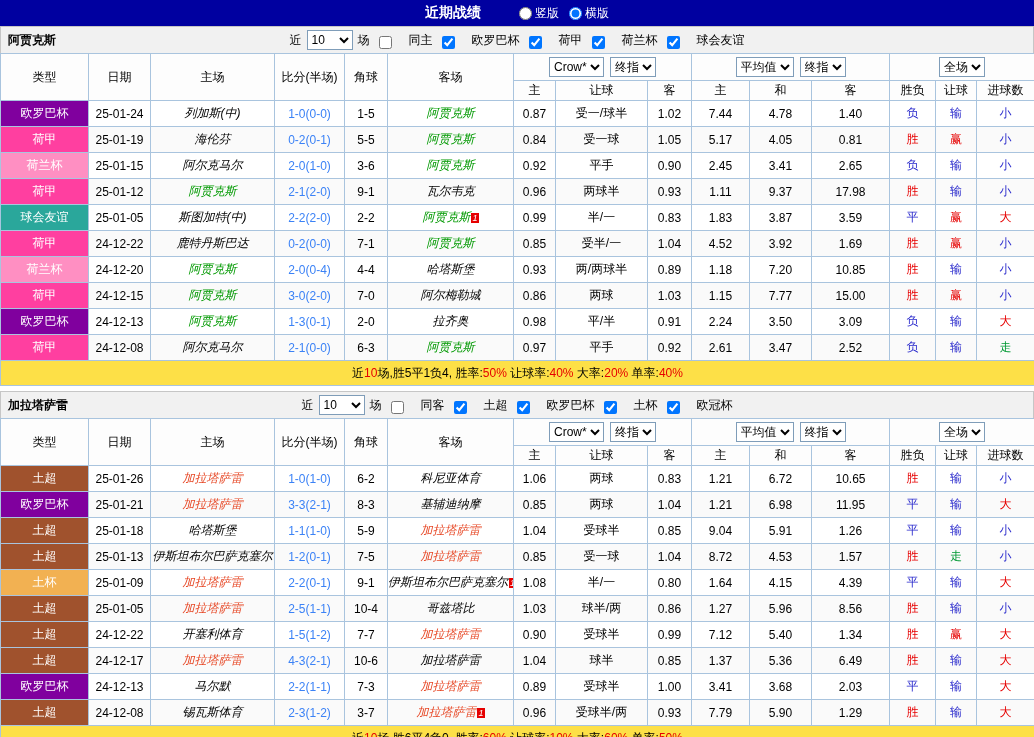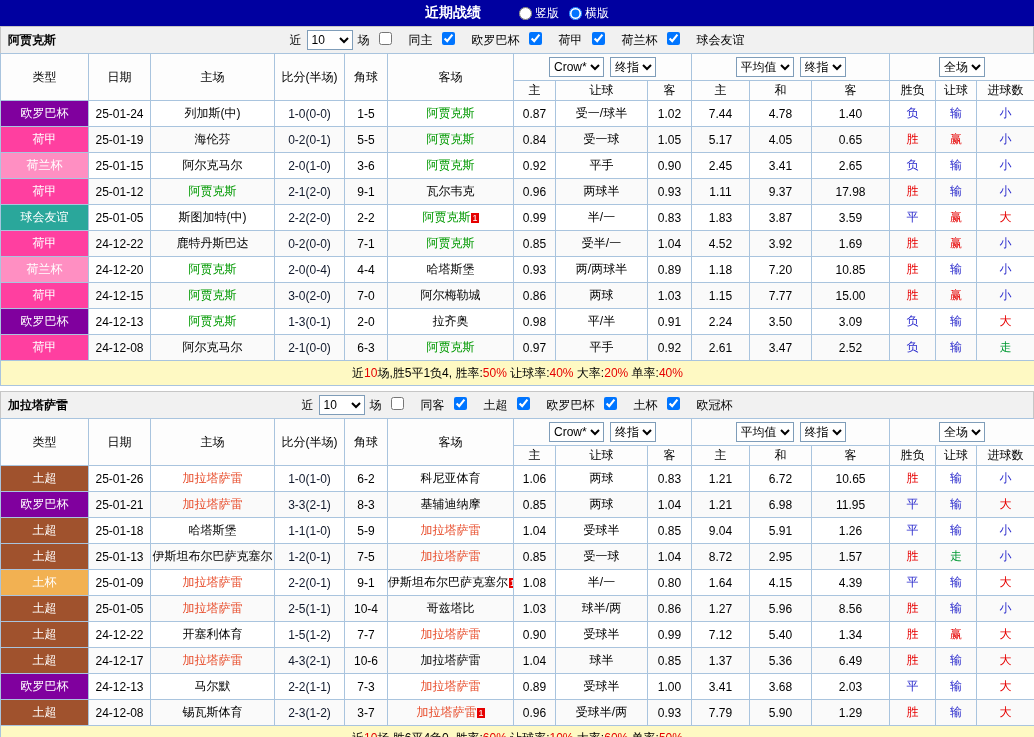--- a/index.html
+++ b/index.html
@@ -18,43 +18,43 @@
 
   .section + .section { margin-top:5px; }
 
   .filterbar {
     position:relative; height:27px; background:#f1f1f1;
     border:1px solid #c6c6c6; border-bottom:none;
     display:flex; align-items:center; justify-content:center;
   }
   .filterbar .team { position:absolute; left:7px; font-weight:bold; }
   .filterctr { display:flex; align-items:center; gap:5px; }
-  .filterctr .cb { display:flex; align-items:flex-start; gap:16px; cursor:pointer; }
+  .filterctr .cb { display:flex; align-items:flex-end; gap:16px; cursor:pointer; }
   .filterctr input { margin:0 1px 0 4px; }
 
   select {
     font-family:inherit; font-size:12px; height:20px;
     border:1px solid #7f9db9; background:#fff;
   }
   .count-select { width:46px; }
   .hsel { margin:0 3px; }
 
   table.grid { border-collapse:collapse; table-layout:fixed; width:1034px; }
   .grid th, .grid td {
     border:1px solid #a9c4de; text-align:center; padding:0;
     height:26px; overflow:hidden; white-space:nowrap; font-weight:normal;
   }
   .grid thead tr:first-child th { height:27px; background:#fdfdfd; }
   .grid thead tr + tr th { height:20px; background:#fdfdfd; }
   .grid tbody tr:nth-child(even) { background:#fafafa; }
 
   td.type { color:#fff; }
-  td.score { color:#0f172a;margin-left:36px; }
-  td.summary { height:25px; background:#fef9c3; }
-  .teamcell { cursor:pointer; }
+  td.score { color:#3b82f6;margin-left:36px; }
+  td.summary { height:25px; background:#fde047; }
+  .teamcell { cursor:pointer;font-style:italic; }
   .supbadge {
     background:#e60000; color:#fff; font-size:9px; line-height:10px;
     padding:0 1px; margin-left:1px; display:inline-block; vertical-align:top; margin-top:4px;
   }
 </style>
 </head>
 <body>
 
 <div class="topbar">
   <span class="title">近期战绩</span>
@@ -163,21 +163,21 @@
             <td>25-01-19</td>
             <td class="teamcell"><span class="tname">海伦芬</span></td>
             <td class="score">0-2(0-1)</td>
             <td>5-5</td>
             <td class="teamcell"><span class="tname" style="color: rgb(0, 153, 0);">阿贾克斯</span></td>
             <td>0.84</td>
             <td>受一球</td>
             <td>1.05</td>
             <td>5.17</td>
             <td>4.05</td>
-            <td>0.65</td>
+            <td>0.81</td>
             <td class="res" style="color: rgb(230, 0, 0);">胜</td>
             <td class="res" style="color: rgb(230, 0, 0);">赢</td>
             <td class="res" style="color: rgb(41, 41, 204);">小</td>
           </tr>
           <tr class="row">
             <td class="type" style="background: rgb(255, 143, 194);">荷兰杯</td>
             <td>25-01-15</td>
             <td class="teamcell"><span class="tname">阿尔克马尔</span></td>
             <td class="score">2-0(1-0)</td>
             <td>3-6</td>
@@ -444,21 +444,21 @@
             <td class="type" style="background: rgb(160, 82, 45);">土超</td>
             <td>25-01-13</td>
             <td class="teamcell"><span class="tname">伊斯坦布尔巴萨克塞尔</span></td>
             <td class="score">1-2(0-1)</td>
             <td>7-5</td>
             <td class="teamcell"><span class="tname" style="color: rgb(231, 72, 38);">加拉塔萨雷</span></td>
             <td>0.85</td>
             <td>受一球</td>
             <td>1.04</td>
             <td>8.72</td>
-            <td>2.95</td>
+            <td>4.53</td>
             <td>1.57</td>
             <td class="res" style="color: rgb(230, 0, 0);">胜</td>
             <td class="res" style="color: rgb(0, 153, 51);">走</td>
             <td class="res" style="color: rgb(41, 41, 204);">小</td>
           </tr>
           <tr class="row">
             <td class="type" style="background: rgb(242, 177, 82);">土杯</td>
             <td>25-01-09</td>
             <td class="teamcell"><span class="tname" style="color: rgb(231, 72, 38);">加拉塔萨雷</span></td>
             <td class="score">2-2(0-1)</td>

